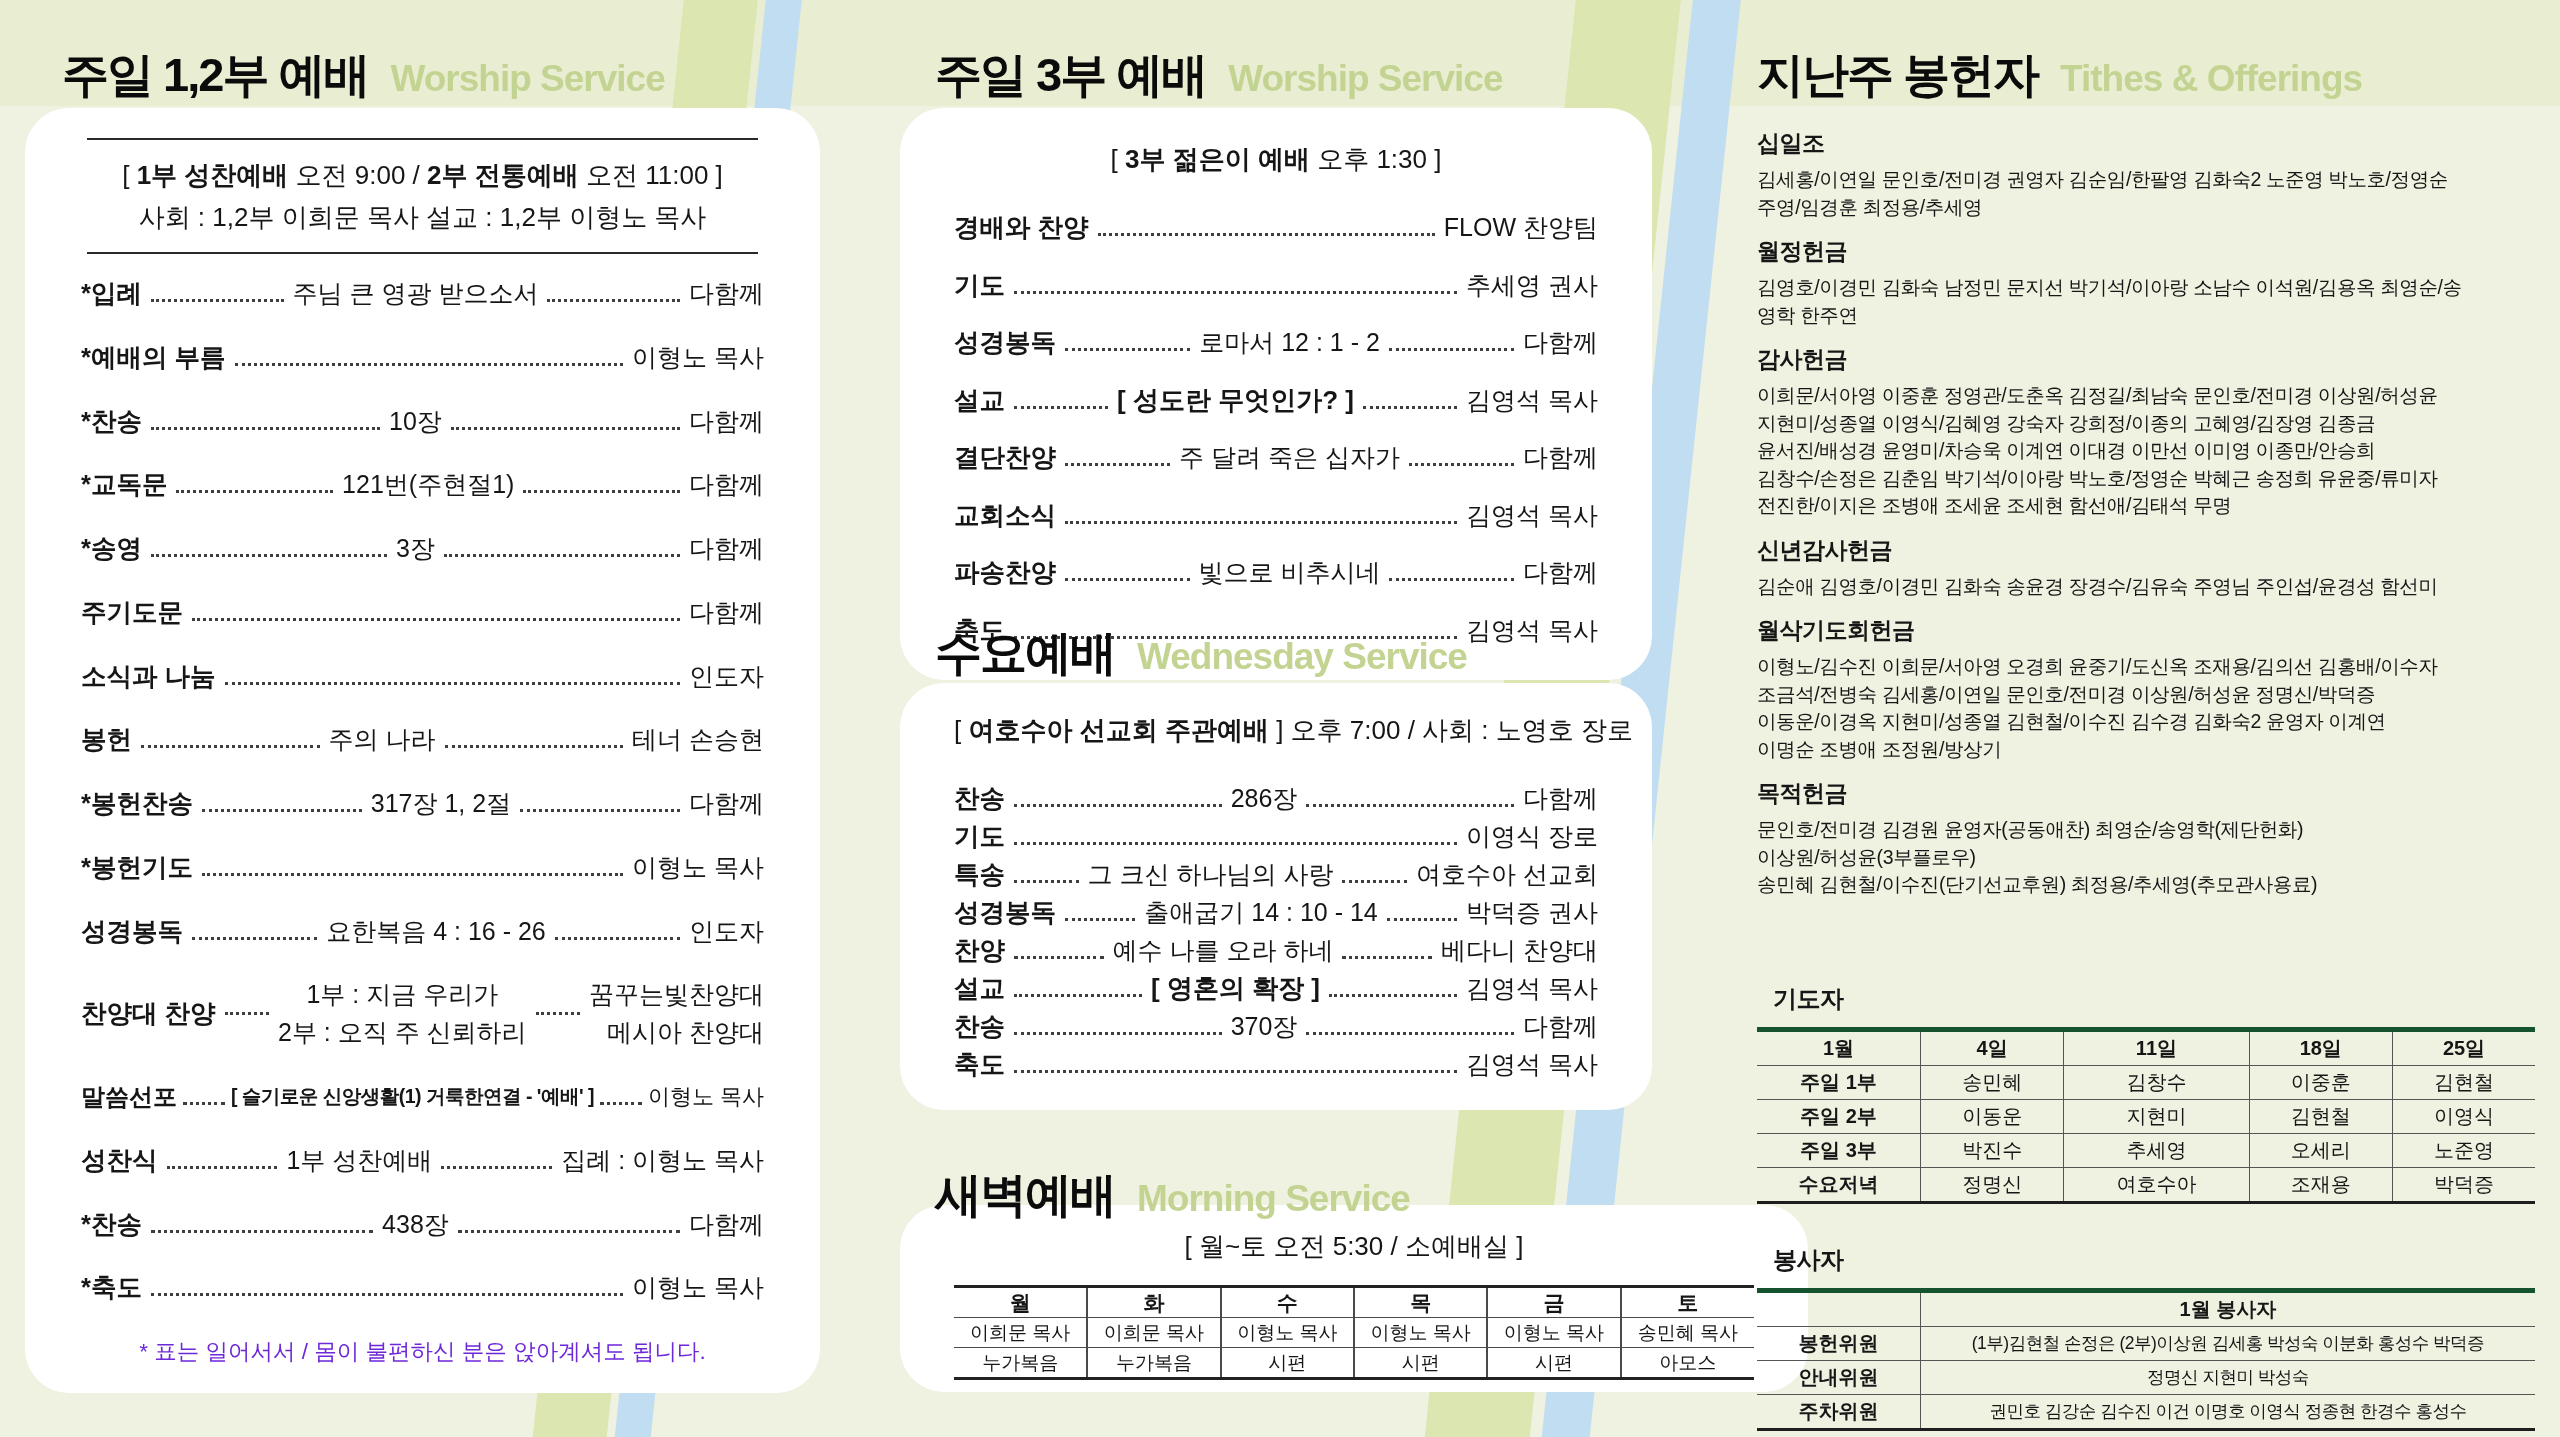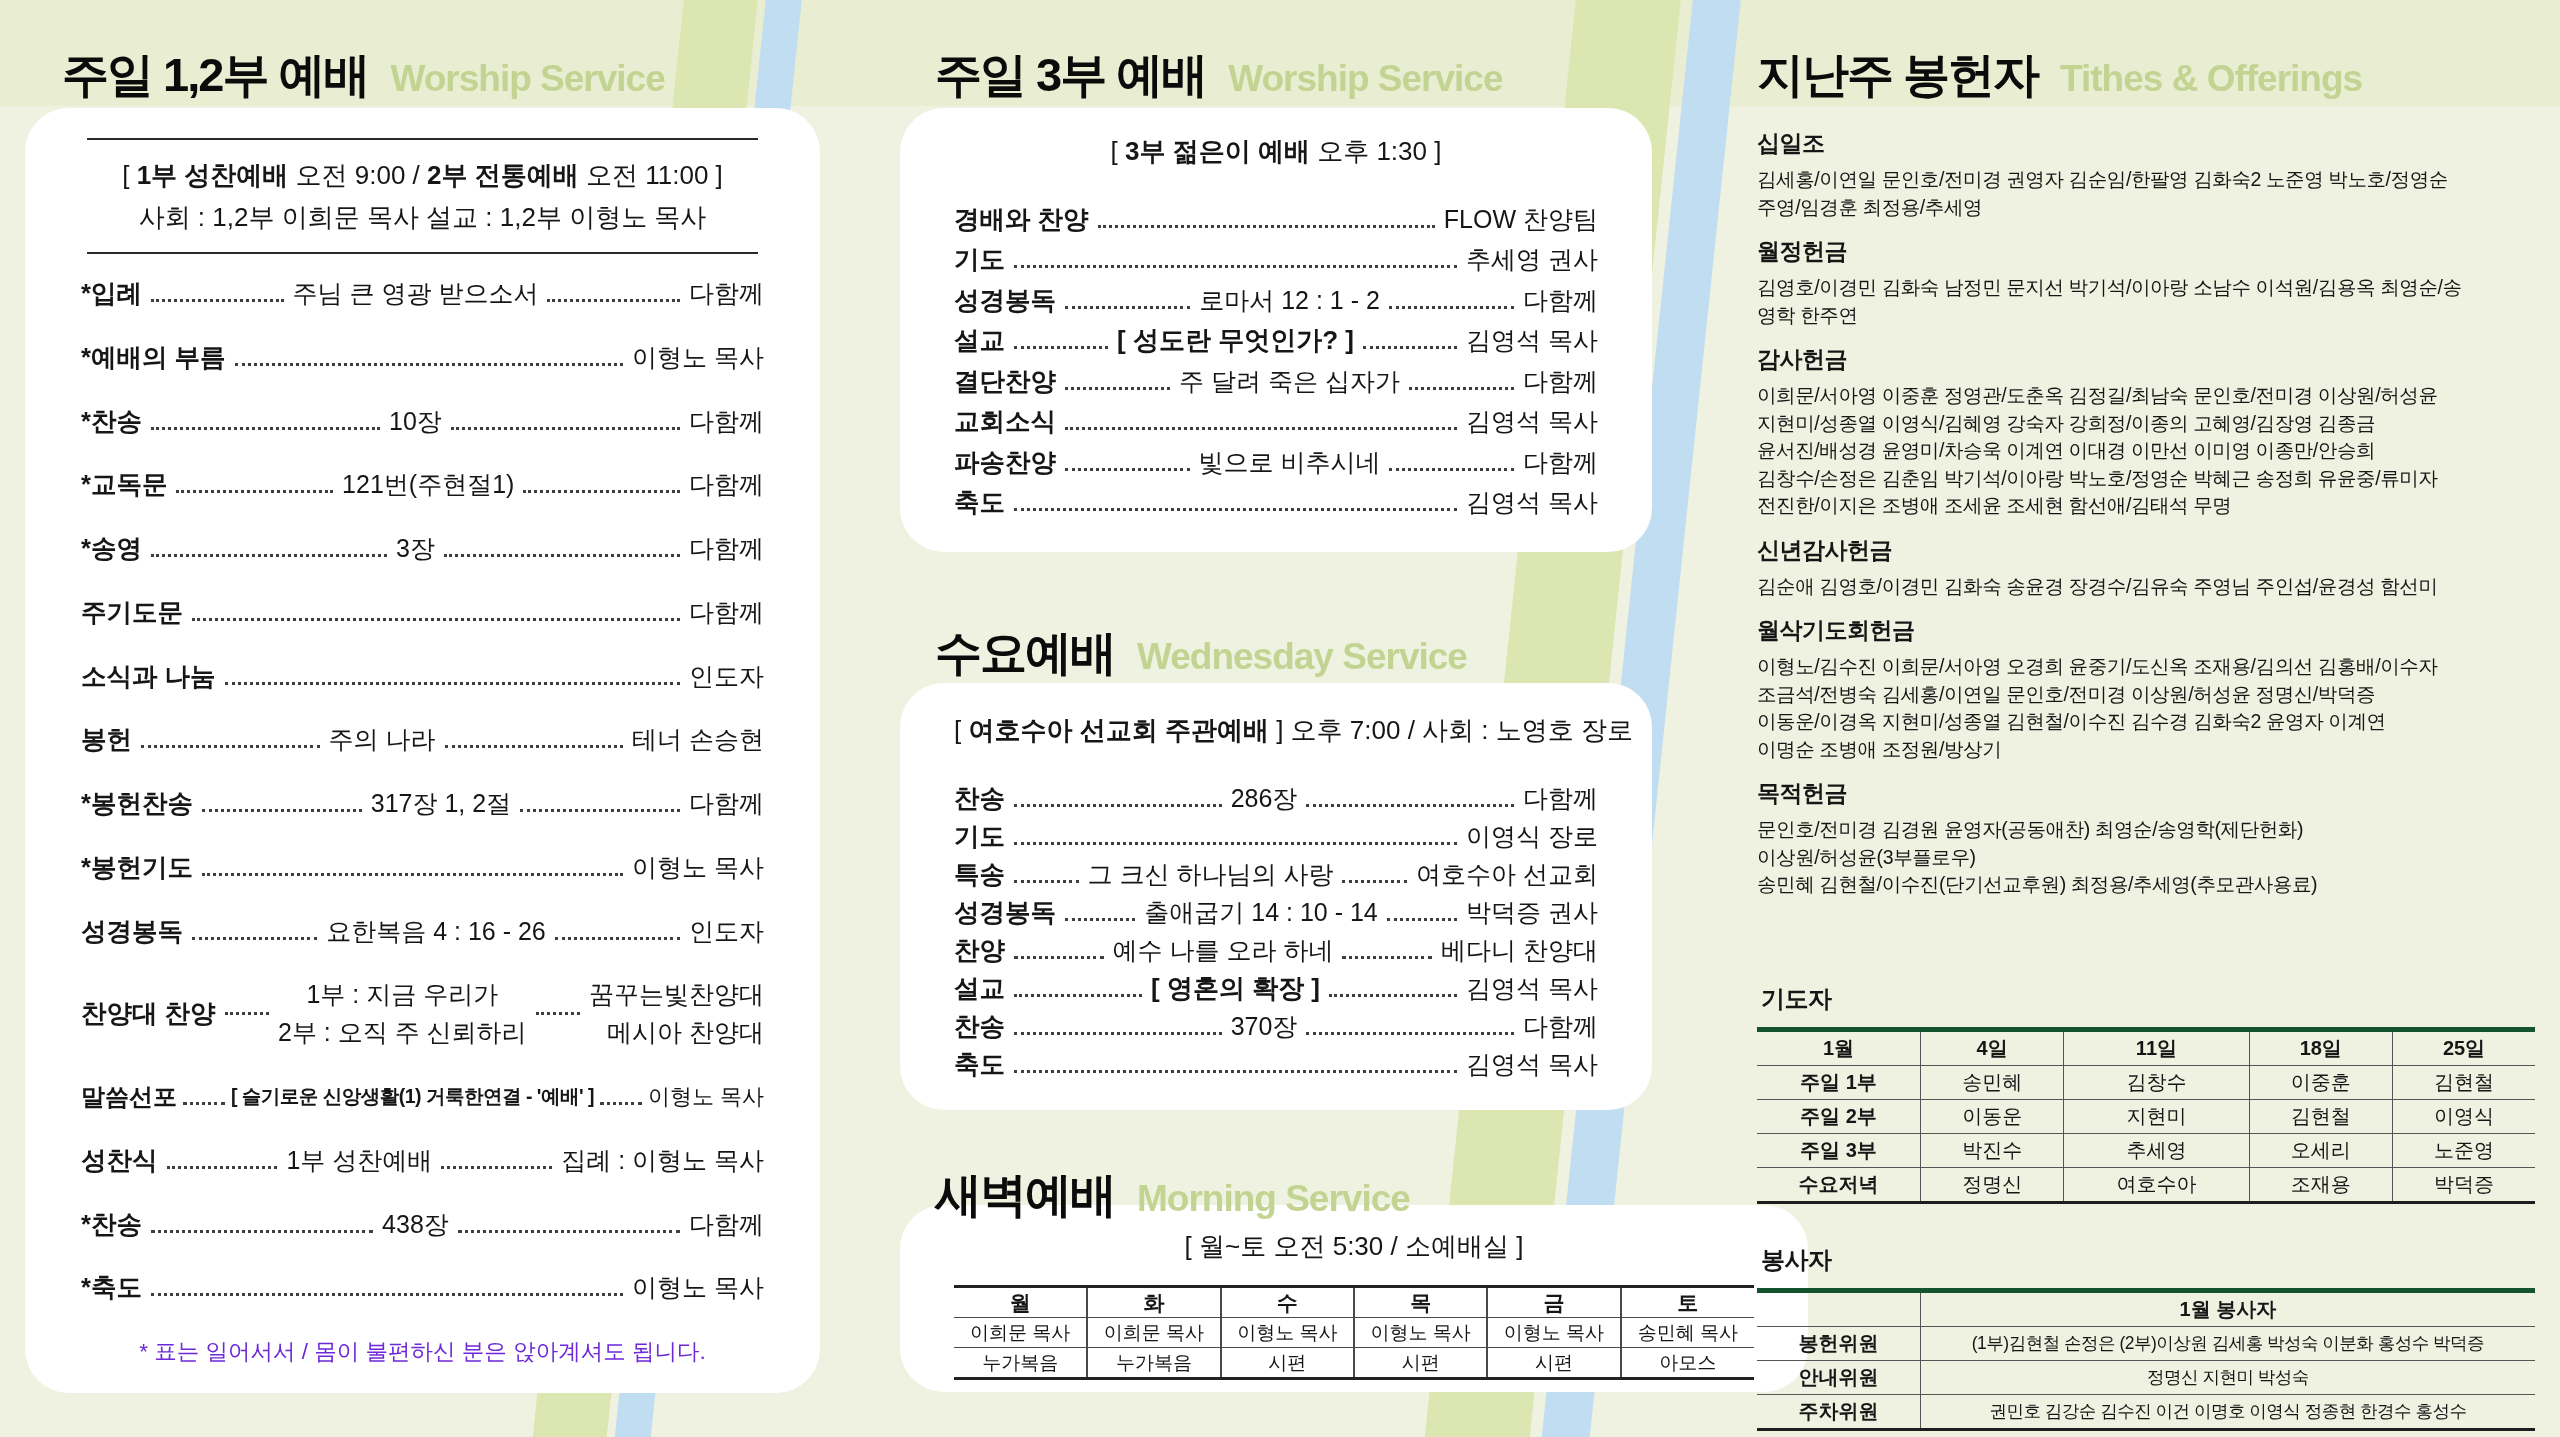--- a/index.html
+++ b/index.html
@@ -19,21 +19,21 @@
 
   
   .header{position:absolute;display:flex;align-items:baseline;gap:22px;z-index:3;white-space:nowrap}
   .header .ko{font-size:47px;font-weight:900;letter-spacing:-2px;color:#0b0b0b}
   .header .en{font-size:37px;font-weight:800;color:#c3d492;letter-spacing:-1px}
 
   
   .card{position:absolute;background:#ffffff;border-radius:44px;z-index:2;
         display:flex;flex-direction:column;box-sizing:border-box}
   #card-left{left:25px;top:108px;width:795px;height:1285px;padding:30px 56px 26px}
-  #card-m1{left:900px;top:108px;width:752px;height:444px;padding:22px 54px 34px}
+  #card-m1{left:900px;top:108px;width:752px;height:572px;padding:30px 54px 34px}
   #card-m2{left:900px;top:683px;width:752px;height:427px;padding:26px 54px 30px}
   #card-m3{left:900px;top:1205px;width:908px;height:187px;padding:20px 54px 20px}
 
   .rule{border-top:2.2px solid #2a2a2a;margin:0 6px}
   .subtitle{text-align:center;font-size:26px;line-height:42px;padding:14px 0 14px;white-space:nowrap}
   .subtitle .bld{font-weight:800}
   .sub-mid{padding:0 0 8px}
 
   
   .rows{flex:1;display:flex;flex-direction:column;justify-content:space-between;padding-top:24px;min-height:0}
@@ -59,21 +59,21 @@
   .sched td{height:29px;border-left:2px solid #4a4a4a;padding:0;width:16.6%}
   .sched tr td:first-child{border-left:none}
   .sched tr+tr td{border-top:1.8px solid #4a4a4a}
   .sched .hd{font-weight:800;font-size:21px}
 
   
   #right-col{position:absolute;left:1757px;top:128px;width:778px;z-index:2}
   .osec{margin-bottom:15px}
   .osec h3{font-size:23px;font-weight:800;margin:0 0 7px;letter-spacing:-0.5px}
   .osec .ln{font-size:19.5px;line-height:27.5px;letter-spacing:-0.4px;white-space:nowrap}
-  .rtitle{font-size:24px;font-weight:800;margin:0 4px 12px;letter-spacing:-0.5px}
+  .rtitle{font-size:24px;font-weight:800;margin:0 16px 12px;letter-spacing:-0.5px}
   #kido-block{margin-top:84px}
   #bongsa-block{margin-top:40px}
   table.rt{width:100%;border-collapse:collapse;font-size:20px;text-align:center;
            border-top:5px solid #14532d;border-bottom:3px solid #1e1e1e}
   .rt td{height:33px;border-left:1.8px solid #555;padding:0 4px}
   .rt tr td:first-child{border-left:none;width:21%}
   .rt tr+tr td{border-top:1.8px solid #555}
   .rt .hd{font-weight:800}
   .rt .val{font-size:17.5px;letter-spacing:-0.5px;white-space:nowrap}
 </style>

